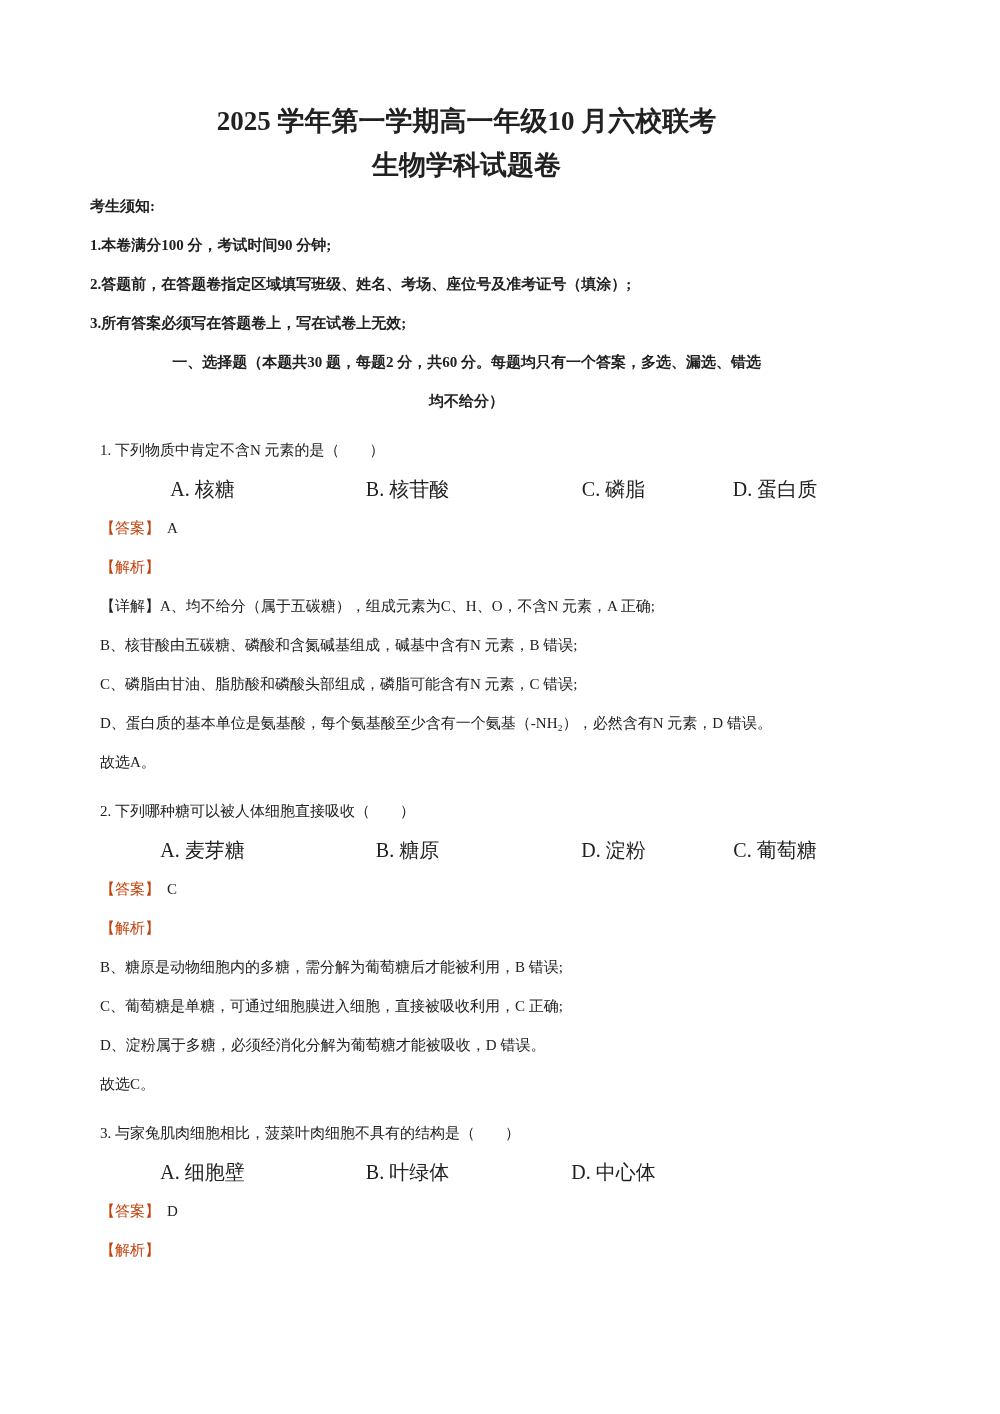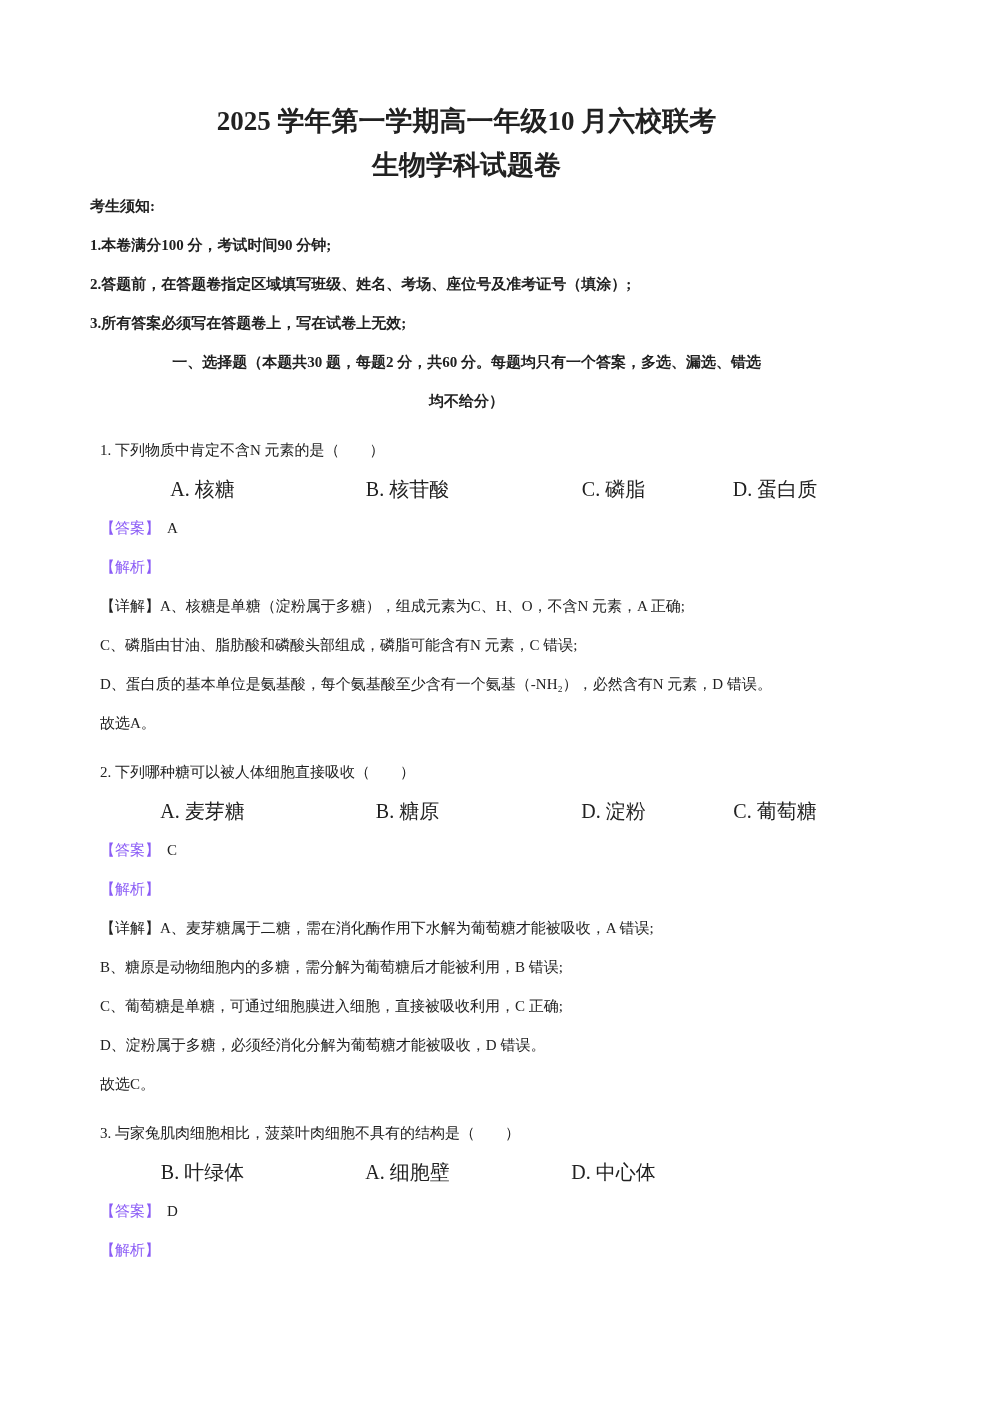--- a/index.html
+++ b/index.html
@@ -8,21 +8,21 @@
     padding:99px 90px 0 90px;background:#ffffff;color:#212121;
     font-family:"Liberation Serif","DejaVu Serif",serif;
     overflow:hidden;
   }
   .title{
     font-size:27px;font-weight:700;text-align:center;
     line-height:44px;margin:0;white-space:nowrap;
   }
   .line{font-size:15px;line-height:39px;margin:0;font-family:Liberation Serif, serif;}
   .bold{font-weight:700;}
-  .blue{color:#8b5cf6;}
+  .blue{color:#c2410c;}
   .block{display:block;white-space:nowrap;text-align:center;}
   .options{
     display:grid;grid-template-columns:205px 205px 207px auto;
     font-size:20px;line-height:39px;text-align:center;
   }
   .answer-value{margin-left:7px;}
   .qblock{margin:10px;}
 </style>
 </head>
 <body>
@@ -45,47 +45,47 @@
   <section class="qblock">
     <p class="line">1. 下列物质中肯定不含N 元素的是（　　）</p>
     <div class="options">
       <span>A. 核糖</span>
       <span>B. 核苷酸</span>
       <span>C. 磷脂</span>
       <span>D. 蛋白质</span>
     </div>
     <p class="line"><span class="blue">【答案】</span><span class="answer-value">A</span></p>
     <p class="line blue">【解析】</p>
-    <p class="line">【详解】A、核糖是单糖（淀粉属于多糖），组成元素为C、H、O，不含N 元素，A 正确;</p>
+    <p class="line">【详解】A、均不给分（属于五碳糖），组成元素为C、H、O，不含N 元素，A 正确;</p>
+    <p class="line">B、核苷酸由五碳糖、磷酸和含氮碱基组成，碱基中含有N 元素，B 错误;</p>
     <p class="line">C、磷脂由甘油、脂肪酸和磷酸头部组成，磷脂可能含有N 元素，C 错误;</p>
     <p class="line">D、蛋白质的基本单位是氨基酸，每个氨基酸至少含有一个氨基（-NH₂），必然含有N 元素，D 错误。</p>
     <p class="line">故选A。</p>
   </section>
 
   <section class="qblock">
     <p class="line">2. 下列哪种糖可以被人体细胞直接吸收（　　）</p>
     <div class="options">
       <span>A. 麦芽糖</span>
       <span>B. 糖原</span>
       <span>D. 淀粉</span>
       <span>C. 葡萄糖</span>
     </div>
     <p class="line"><span class="blue">【答案】</span><span class="answer-value">C</span></p>
     <p class="line blue">【解析】</p>
-    <p class="line">【详解】A、麦芽糖属于二糖，需在消化酶作用下水解为葡萄糖才能被吸收，A 错误;</p>
     <p class="line">B、糖原是动物细胞内的多糖，需分解为葡萄糖后才能被利用，B 错误;</p>
     <p class="line">C、葡萄糖是单糖，可通过细胞膜进入细胞，直接被吸收利用，C 正确;</p>
     <p class="line">D、淀粉属于多糖，必须经消化分解为葡萄糖才能被吸收，D 错误。</p>
     <p class="line">故选C。</p>
   </section>
 
   <section class="qblock">
     <p class="line">3. 与家兔肌肉细胞相比，菠菜叶肉细胞不具有的结构是（　　）</p>
     <div class="options">
+      <span>A. 细胞壁</span>
       <span>B. 叶绿体</span>
-      <span>A. 细胞壁</span>
       <span>D. 中心体</span>
     </div>
     <p class="line"><span class="blue">【答案】</span><span class="answer-value">D</span></p>
     <p class="line blue">【解析】</p>
   </section>
 
 </div>
 
 </body></html>

